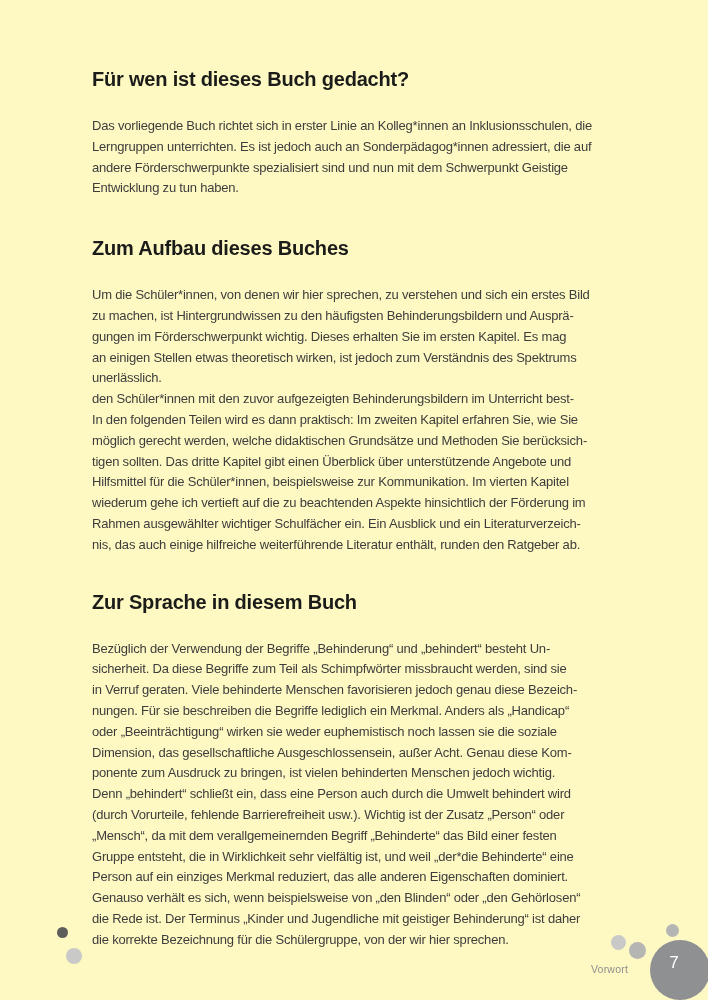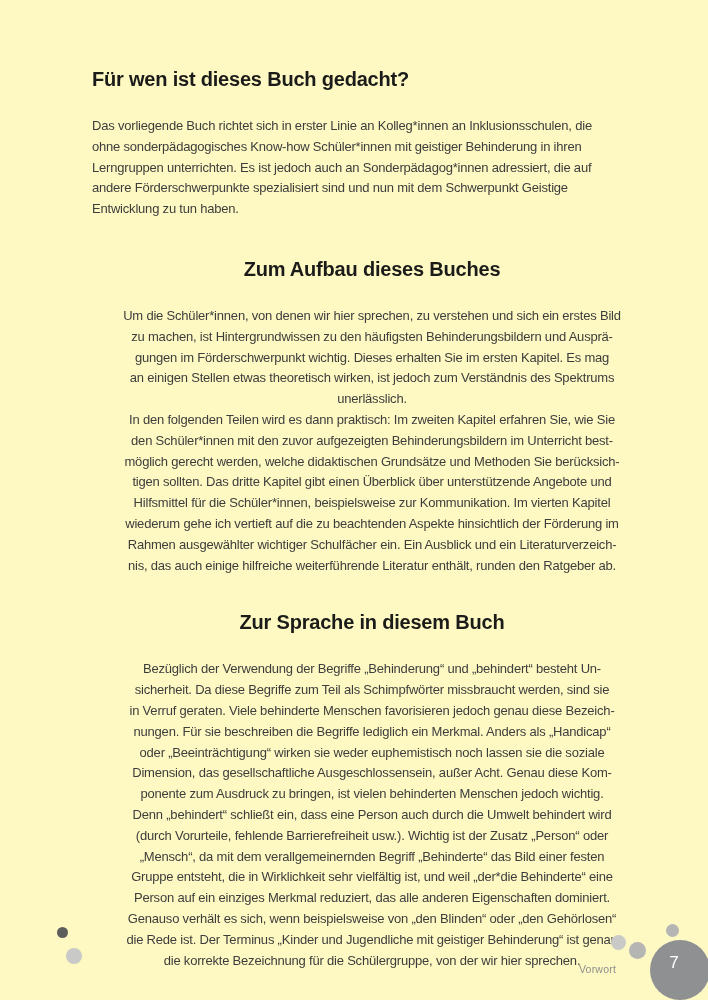--- a/index.html
+++ b/index.html
@@ -20,39 +20,39 @@
   }
   .section-heading {
     margin: 0;
     font-size: 20px;
     font-weight: 700;
     line-height: 26px;
     letter-spacing: -0.2px;
     color: var(--heading-text, #1b1b19);
   }
   .section-body { margin-top: 24px; }
-  .section + .section { margin-top: 36px; text-align: center; }
+  .section + .section { margin-top: 36px; }
   .section.s3 { margin-top: 33px; }
   .line {
     font-size: 13px;
     line-height: 20.8px;
     letter-spacing: -0.2px;
     white-space: nowrap;
     color: var(--body-text, #3d3d3c);
   }
   .line b { font-weight: 400; }
   .dot { position: absolute; border-radius: 50%; }
   .dot-dark-left   { left: 57px;  top: 927px; width: 11px; height: 11px; background: var(--dot-dark, #5d5d5c); }
   .dot-light-left  { left: 66px;  top: 948px; width: 16px; height: 16px; background: var(--dot-light, #c9c9c8); }
   .dot-light-right { left: 611px; top: 935px; width: 15px; height: 15px; background: var(--dot-light, #c9c9c8); }
   .dot-medium-right{ left: 629px; top: 942px; width: 17px; height: 17px; background: var(--dot-medium, #b5b5b4); }
   .dot-small-top   { left: 666px; top: 924px; width: 13px; height: 13px; background: var(--dot-medium, #b5b5b4); }
   .footer-label {
     position: absolute;
-    right: 92px;
+    right: 80px;
     top: 963px;
     font-size: 10.5px;
     letter-spacing: 0.2px;
     color: var(--footer-text, #8e8e8e);
   }
   .page-circle {
     position: absolute;
     left: 650px;
     top: 940px;
     width: 60px;
@@ -73,37 +73,36 @@
 <body>
 
 <div class="page">
 
   <main class="content">
 
     <section class="section s1">
       <h1 class="section-heading">Für wen ist dieses Buch gedacht?</h1>
       <div class="section-body">
           <div class="line"><span>Das vorliegende Buch richtet sich in erster Linie an Kolleg*innen an Inklusionsschulen, die</span></div>
-          <div class="line"><span>ohne sonderpädagogisches Know-how Schüler*innen mit geistiger Behinderung in ihren</span></div>
           <div class="line"><span>Lerngruppen unterrichten. Es ist jedoch auch an Sonderpädagog*innen adressiert, die auf</span></div>
           <div class="line"><span>andere Förderschwerpunkte spezialisiert sind und nun mit dem Schwerpunkt Geistige</span></div>
           <div class="line"><span>Entwicklung zu tun haben.</span></div>
         </div>
     </section>
 
     <section class="section s2">
       <h1 class="section-heading">Zum Aufbau dieses Buches</h1>
       <div class="section-body">
           <div class="line"><span>Um die Schüler*innen, von denen wir hier sprechen, zu verstehen und sich ein erstes Bild</span></div>
           <div class="line"><span>zu machen, ist Hintergrundwissen zu den häufigsten Behinderungsbildern und Ausprä-</span></div>
           <div class="line"><span>gungen im Förderschwerpunkt wichtig. Dieses erhalten Sie im </span><b>ersten Kapitel</b><span>. Es mag</span></div>
           <div class="line"><span>an einigen Stellen etwas theoretisch wirken, ist jedoch zum Verständnis des Spektrums</span></div>
           <div class="line"><span>unerlässlich.</span></div>
+          <div class="line"><span>den Schüler*innen mit den zuvor aufgezeigten Behinderungsbildern im Unterricht best-</span></div>
           <div class="line"><span>In den folgenden Teilen wird es dann praktisch: Im </span><b>zweiten Kapitel</b><span> erfahren Sie, wie Sie</span></div>
-          <div class="line"><span>den Schüler*innen mit den zuvor aufgezeigten Behinderungsbildern im Unterricht best-</span></div>
           <div class="line"><span>möglich gerecht werden, welche didaktischen Grundsätze und Methoden Sie berücksich-</span></div>
           <div class="line"><span>tigen sollten. Das </span><b>dritte Kapitel</b><span> gibt einen Überblick über unterstützende Angebote und</span></div>
           <div class="line"><span>Hilfsmittel für die Schüler*innen, beispielsweise zur Kommunikation. Im </span><b>vierten Kapitel</b></div>
           <div class="line"><span>wiederum gehe ich vertieft auf die zu beachtenden Aspekte hinsichtlich der Förderung im</span></div>
           <div class="line"><span>Rahmen ausgewählter wichtiger Schulfächer ein. Ein Ausblick und ein Literaturverzeich-</span></div>
           <div class="line"><span>nis, das auch einige hilfreiche weiterführende Literatur enthält, runden den Ratgeber ab.</span></div>
         </div>
     </section>
 
     <section class="section s3">
@@ -115,21 +114,21 @@
           <div class="line"><span>nungen. Für sie beschreiben die Begriffe lediglich ein Merkmal. Anders als „Handicap“</span></div>
           <div class="line"><span>oder „Beeinträchtigung“ wirken sie weder euphemistisch noch lassen sie die soziale</span></div>
           <div class="line"><span>Dimension, das gesellschaftliche Ausgeschlossensein, außer Acht. Genau diese Kom-</span></div>
           <div class="line"><span>ponente zum Ausdruck zu bringen, ist vielen behinderten Menschen jedoch wichtig.</span></div>
           <div class="line"><span>Denn „behindert“ schließt ein, dass eine Person auch durch die Umwelt behindert wird</span></div>
           <div class="line"><span>(durch Vorurteile, fehlende Barrierefreiheit usw.). Wichtig ist der Zusatz „Person“ oder</span></div>
           <div class="line"><span>„Mensch“, da mit dem verallgemeinernden Begriff „Behinderte“ das Bild einer festen</span></div>
           <div class="line"><span>Gruppe entsteht, die in Wirklichkeit sehr vielfältig ist, und weil „der*die Behinderte“ eine</span></div>
           <div class="line"><span>Person auf ein einziges Merkmal reduziert, das alle anderen Eigenschaften dominiert.</span></div>
           <div class="line"><span>Genauso verhält es sich, wenn beispielsweise von „den Blinden“ oder „den Gehörlosen“</span></div>
-          <div class="line"><span>die Rede ist. Der Terminus „Kinder und Jugendliche mit geistiger Behinderung“ ist genau</span></div>
+          <div class="line"><span>die Rede ist. Der Terminus „Kinder und Jugendliche mit geistiger Behinderung“ ist daher</span></div>
           <div class="line"><span>die korrekte Bezeichnung für die Schülergruppe, von der wir hier sprechen.</span></div>
         </div>
     </section>
 
   </main>
 
   <span class="dot dot-dark-left"></span>
   <span class="dot dot-light-left"></span>
   <span class="dot dot-light-right"></span>
   <span class="dot dot-medium-right"></span>

